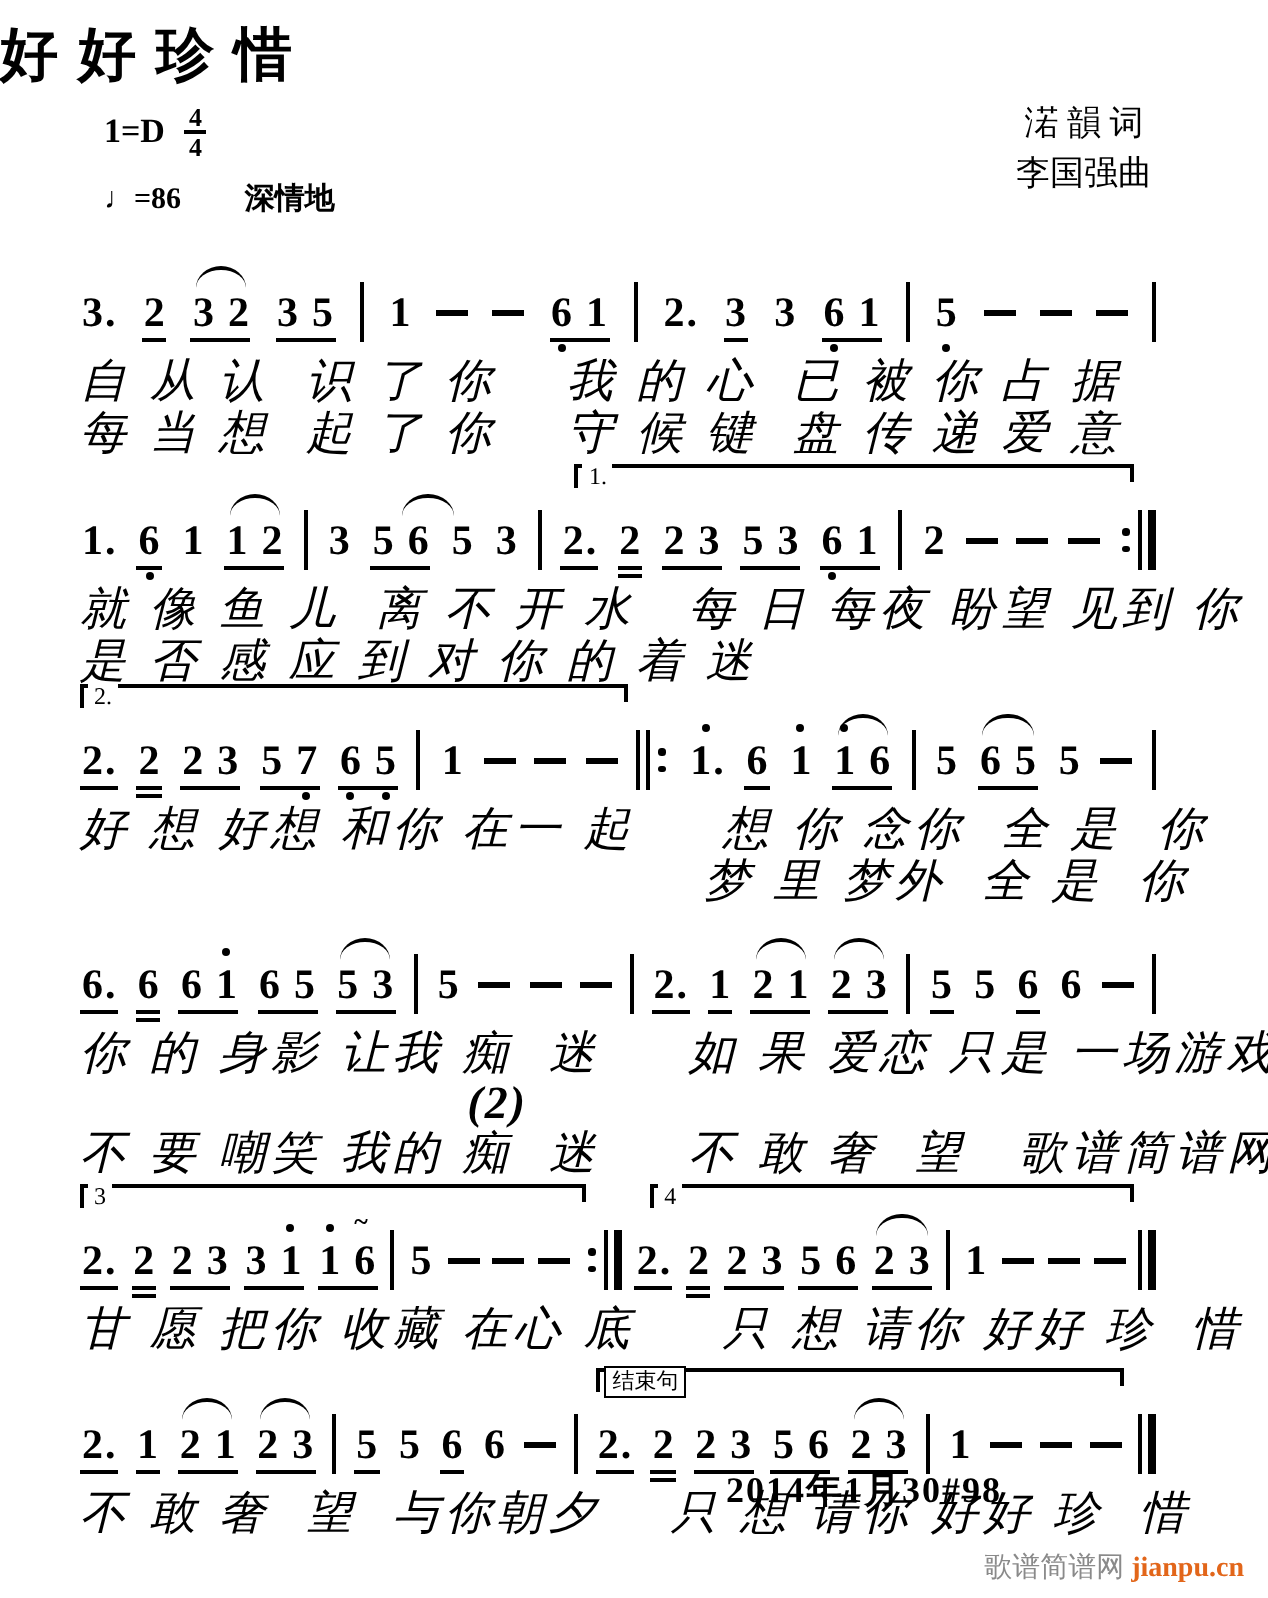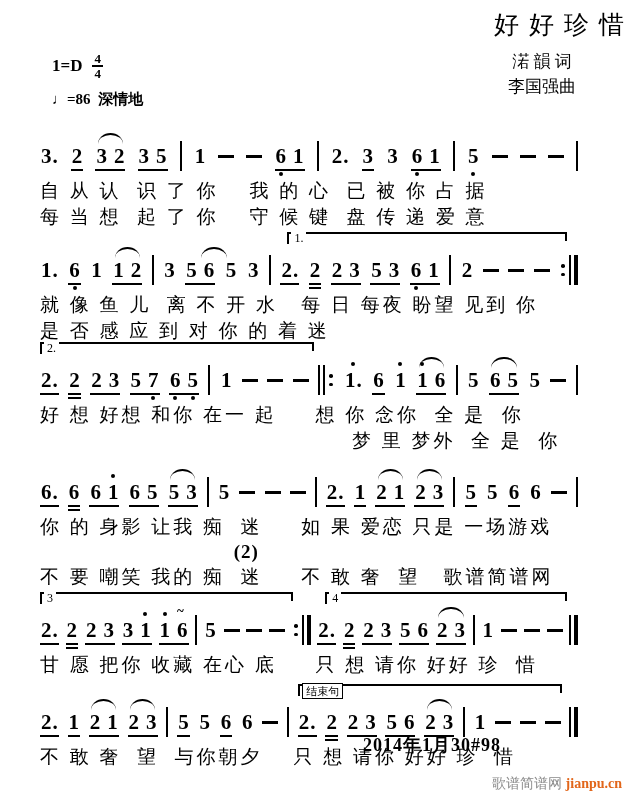--- a/index.html
+++ b/index.html
@@ -1,27 +1,27 @@
 <!DOCTYPE html>
 <html><head>
 <meta charset="utf-8">
 <style>
   html,body{margin:0;padding:0;background:#fff;}
   .sheet{position:relative;width:634px;height:799px;background:#fff;overflow:hidden;
          font-family:"Liberation Serif","DejaVu Serif",serif;color:#000;}
   
-  .title{position:absolute;top:8px;left:0;width:100%;text-align:right;
-         font-size:25px;font-weight:normal;letter-spacing:10px;}
+  .title{position:absolute;top:8px;left:0;width:100%;text-align:left;
+         font-size:29px;font-weight:bold;letter-spacing:10px;}
   .keysig{position:absolute;left:52px;top:52px;font-size:17px;font-weight:bold;
           display:flex;align-items:center;gap:10px;}
   .frac{display:inline-flex;flex-direction:column;align-items:center;line-height:1;}
   .frac .ft{font-size:13px;font-weight:bold;padding:0 2px;border-bottom:2px solid #000;}
   .frac .fb{font-size:13px;font-weight:bold;padding:0 2px;}
   .tempo{position:absolute;left:52px;top:90px;font-size:15px;font-weight:bold;}
-  .tempo .exp{margin-left:4px;}
+  .tempo .exp{margin-left:28px;}
   .credits{position:absolute;right:58px;top:50px;font-size:17px;line-height:1.45;text-align:center;}
   
   .music{position:absolute;top:128px;left:40px;width:538px;}
   .mline{position:relative;}
   .m1{padding-top:8px;margin-bottom:22px;}
   .m2{margin-bottom:18px;}
   .m3{margin-bottom:20px;}
   .m4{margin-bottom:22px;}
   .m5{margin-bottom:26px;}
   .notesrow{position:relative;display:flex;justify-content:space-between;align-items:center;height:40px;}
@@ -40,21 +40,21 @@
   .orn{position:absolute;top:-15px;left:0;font-size:13px;font-weight:bold;line-height:1;}
   .slur{position:absolute;top:-12px;left:8%;right:8%;height:9px;
         border-top:2px solid #000;border-radius:50% 50% 0 0/100% 100% 0 0;}
   .slur.sr{left:52%;right:-38%;}
   .bar{display:inline-block;width:2px;height:30px;background:#000;}
   .bar.thick{width:4px;}
   .dash{display:inline-block;width:16px;height:3px;background:#000;}
   .rgrp{display:inline-flex;align-items:center;gap:2.5px;}
   .rdots{display:inline-flex;flex-direction:column;gap:5px;margin:0 2px;}
   .rdots i{width:3.5px;height:3.5px;background:#000;border-radius:50%;}
-  .lyr{font-size:19px;line-height:22px;letter-spacing:3px;white-space:pre;margin-top:4px;}
+  .lyr{font-size:23px;line-height:22px;letter-spacing:3px;white-space:pre;margin-top:4px;font-style:italic;}
   .lyr.anno{font-weight:bold;line-height:20px;letter-spacing:1px;}
   .brk{position:absolute;top:-18px;height:11px;border-top:2px solid #000;}
   .brk::before{content:'';position:absolute;left:0;top:-1px;width:2px;height:11px;background:#000;}
   .brk::after{content:'';position:absolute;right:0;top:-1px;width:2px;height:8px;background:#000;}
   .brklabel{position:absolute;left:4px;top:-3px;font-size:12px;background:#fff;padding:0 3px;line-height:14px;}
   .brklabel.boxed{border:1px solid #000;font-size:11px;}
   
   .date{position:absolute;left:363px;top:733px;font-size:18px;font-weight:bold;letter-spacing:1px;}
   .watermark{position:absolute;right:12px;bottom:6px;font-size:14px;color:#8a8a8a;text-align:right;}
   .watermark .wlink{font-weight:bold;}

